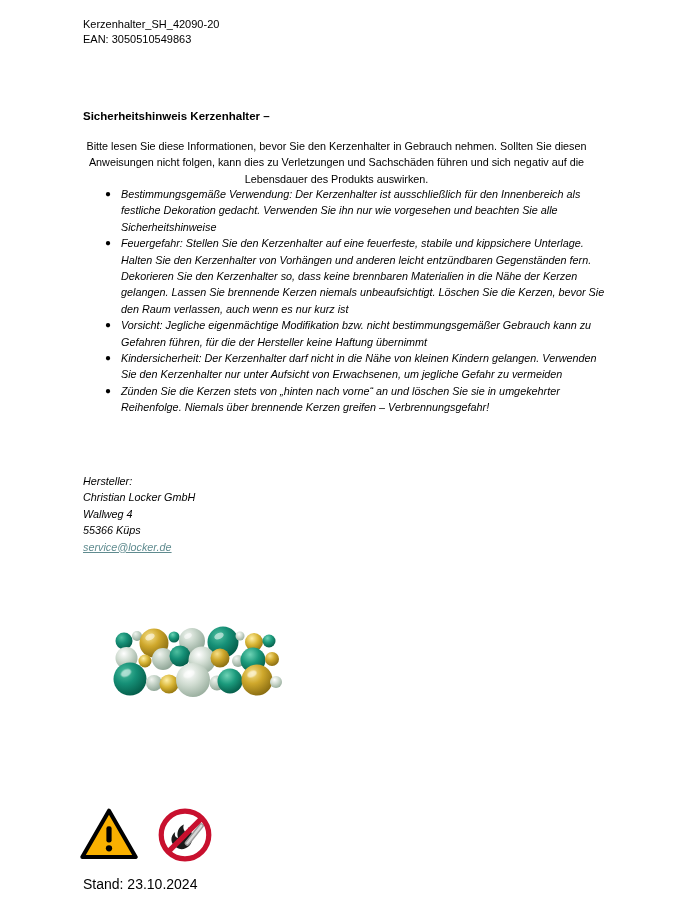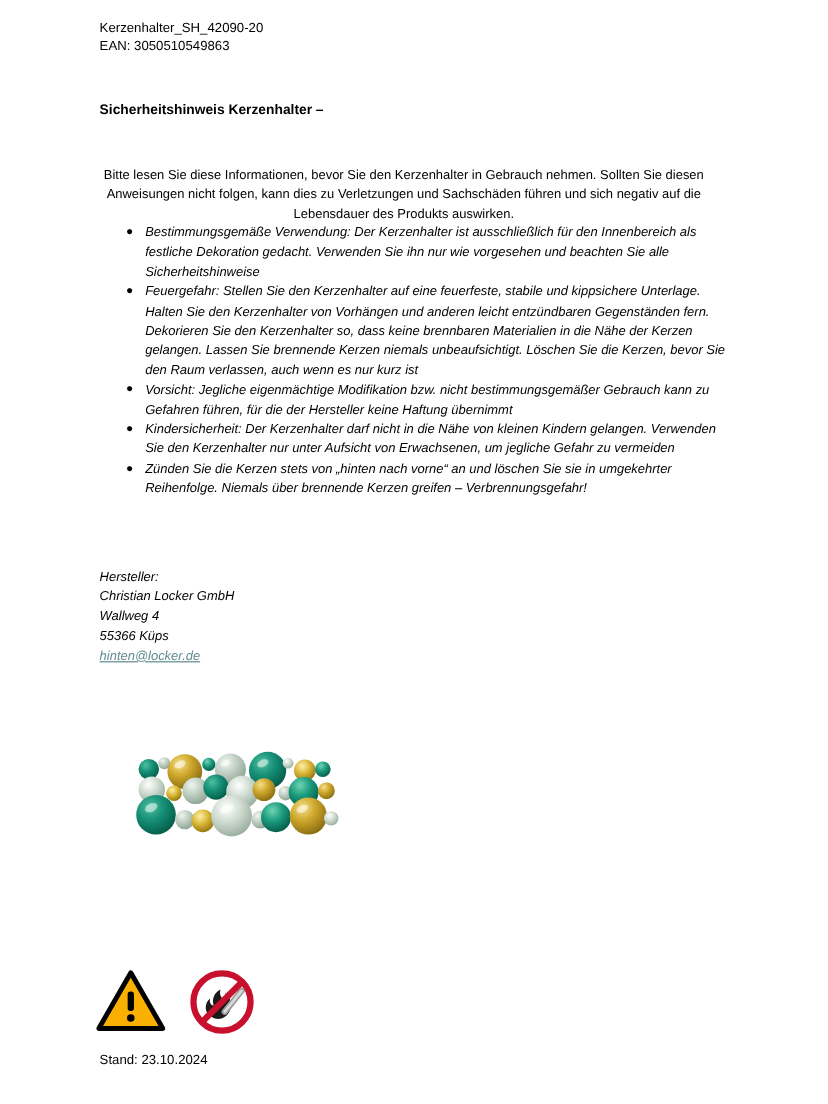--- a/index.html
+++ b/index.html
@@ -34,21 +34,21 @@
 
   
   .title-block {
     position: absolute;
     left: 83px;
     top: 82px;
     font-size: 11.5px;
     font-weight: bold;
     line-height: 20px;
   }
-  .title-block div { white-space: nowrap; }
+  .title-block div { white-space: nowrap; margin-top: 24px; }
 
   
   .intro {
     position: absolute;
     left: 83px;
     top: 127px;
     width: 507px;
     font-size: 10.8px;
     line-height: 16.5px;
     text-align: center;
@@ -113,21 +113,21 @@
     align-items: flex-start;
   }
   .picto { width: 58px; height: 58px; }
   .picto svg { display: block; width: 100%; height: 100%; }
 
   
   .footer {
     position: absolute;
     left: 83px;
     top: 877px;
-    font-size: 11px;
+    font-size: 14px;
     line-height: 15px;
     white-space: nowrap;
   }
 </style>
 </head>
 <body>
 
 <div class="page">
 
   <div class="doc-header">
@@ -162,21 +162,21 @@
       <span class="bullet-marker">●</span>
       <span class="bullet-text">Zünden Sie die Kerzen stets von „hinten nach vorne“ an und löschen Sie sie in umgekehrter Reihenfolge. Niemals über brennende Kerzen greifen – Verbrennungsgefahr!</span>
     </div>
   </div>
 
   <div class="manufacturer">
     <div>Hersteller:</div>
     <div>Christian Locker GmbH</div>
     <div>Wallweg 4</div>
     <div>55366 Küps</div>
-    <div><a class="email-link" href="#">hinten@locker.de</a></div>
+    <div><a class="email-link" href="#">service@locker.de</a></div>
   </div>
 
   <div class="ornaments">
     <svg viewBox="0 0 360 172" xmlns="http://www.w3.org/2000/svg" aria-hidden="true">
       <defs>
         <radialGradient id="gTeal" cx="35%" cy="30%" r="75%">
           <stop offset="0%" stop-color="#4fbfa0"></stop>
           <stop offset="45%" stop-color="#169077"></stop>
           <stop offset="100%" stop-color="#045b48"></stop>
         </radialGradient>

